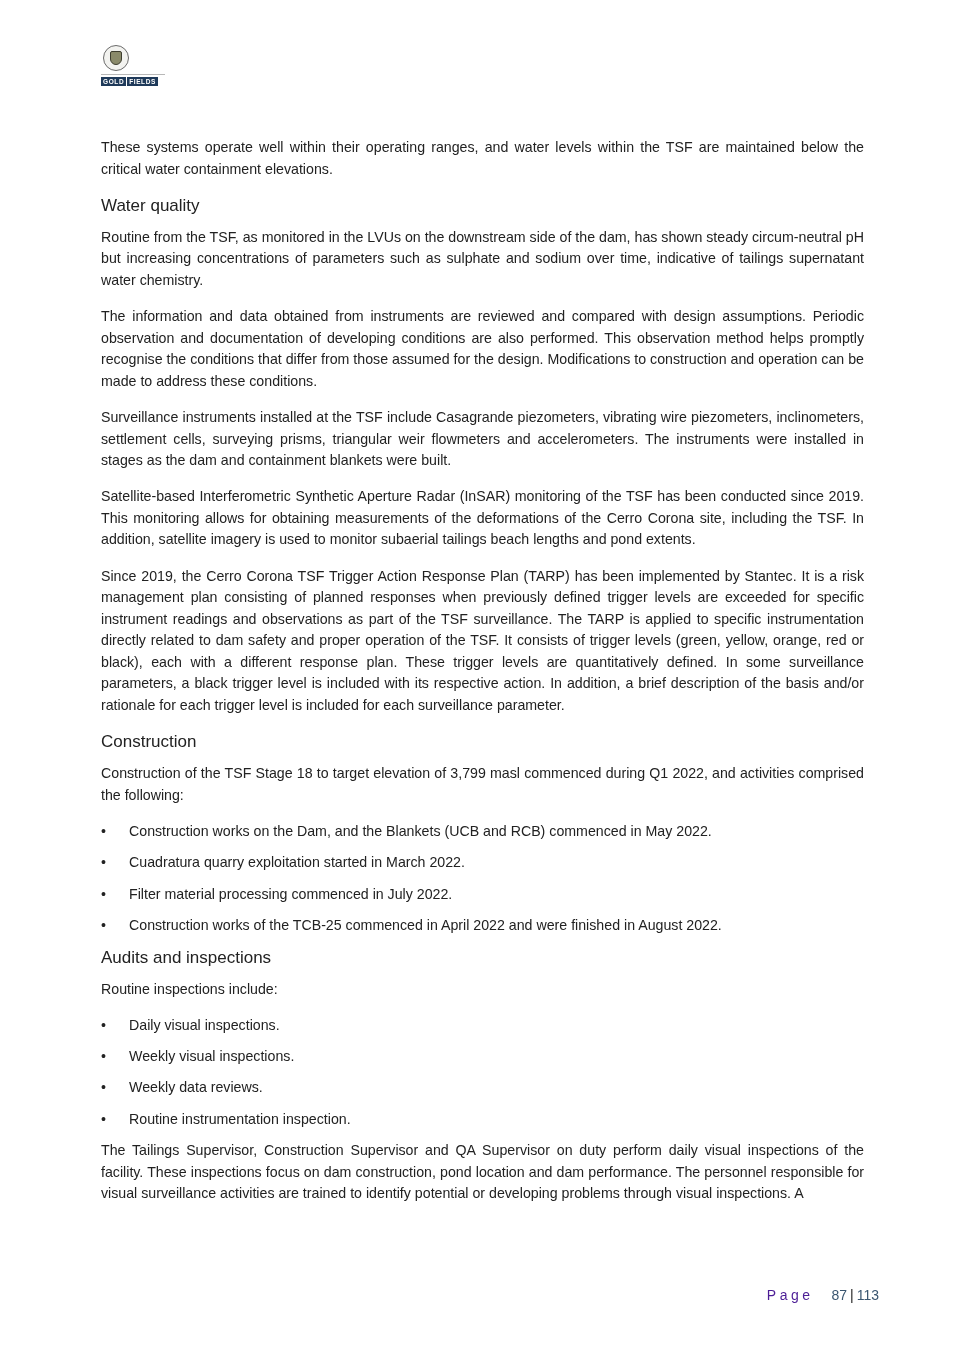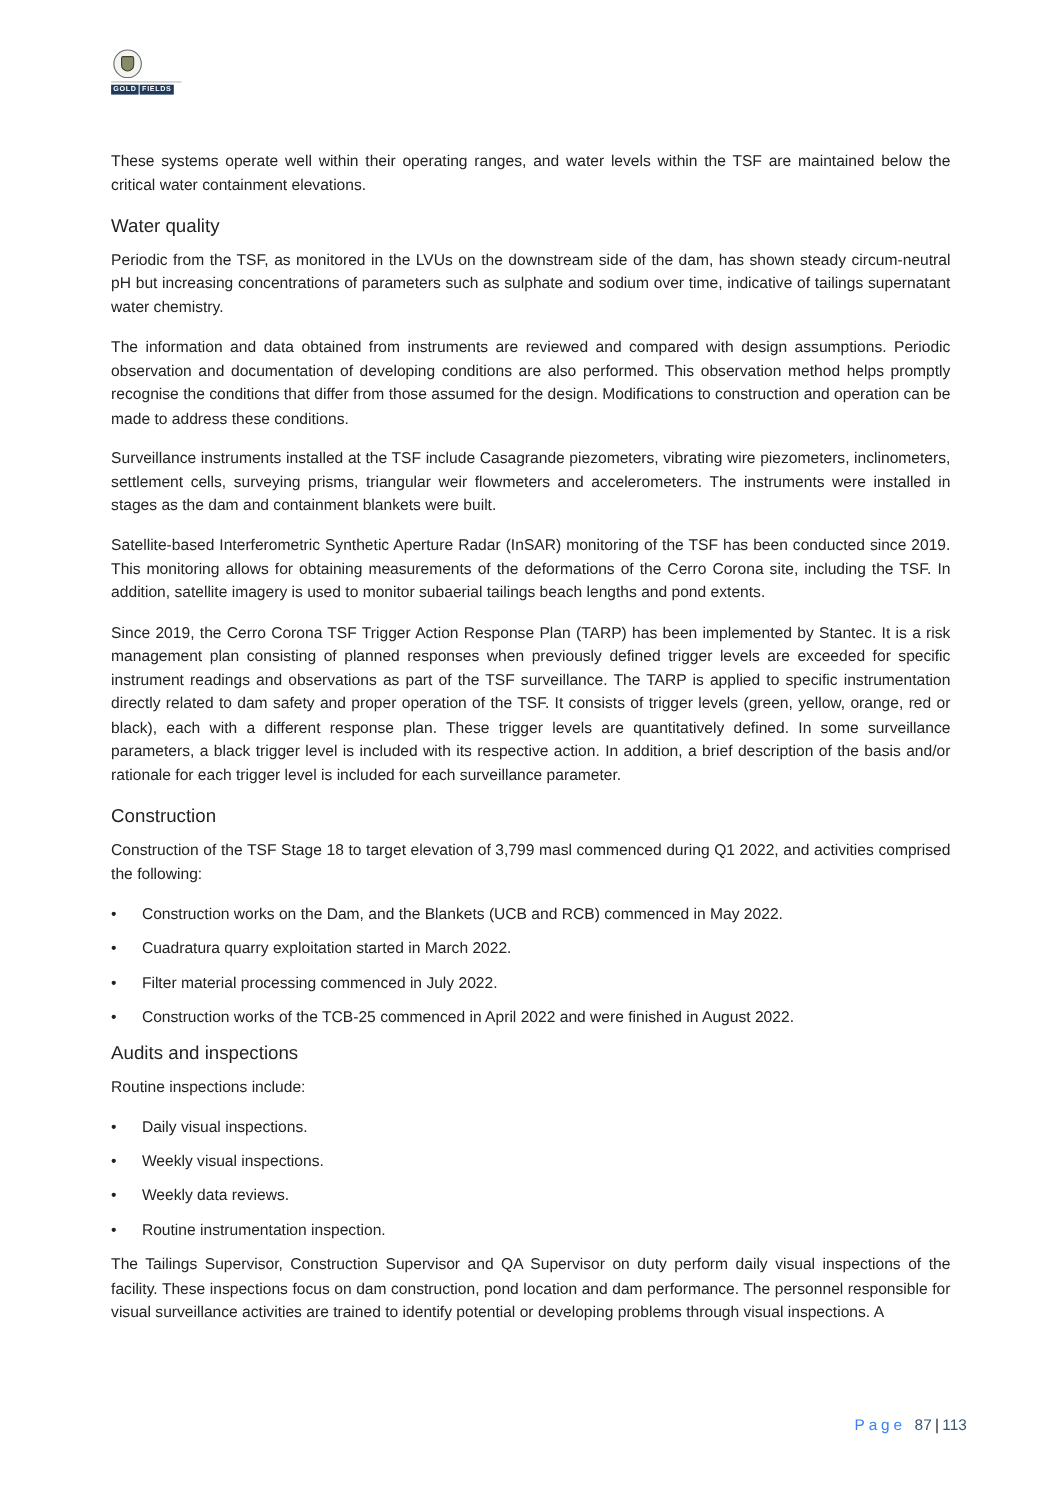--- a/index.html
+++ b/index.html
@@ -110,23 +110,23 @@
     .content ul.list-b { margin-bottom: 2px; }
     .footer {
       position: absolute;
       right: 86px;
       top: 1285px;
       font-size: 14px;
       line-height: 20px;
       color: #222;
     }
     .footer .page-word {
-      color: #3b82f6;
+      color: #4c1d95;
       letter-spacing: 3.5px;
-      margin-right: 4px;
+      margin-right: 14px;
     }
     .footer .sep {
       margin: 0 3px;
     }
     .footer .num {
       color: #3a5670;
       margin-top: 21px;
     }
   </style>
 </head>
@@ -140,21 +140,21 @@
   <div class="logo-wordmark">
     <span>Gold</span>
     <span>Fields</span>
   </div>
 </div>
 
 <div class="content">
   <p>These systems operate well within their operating ranges, and water levels within the TSF are maintained below the critical water containment elevations.</p>
 
   <h3>Water quality</h3>
-  <p>Periodic from the TSF, as monitored in the LVUs on the downstream side of the dam, has shown steady circum-neutral pH but increasing concentrations of parameters such as sulphate and sodium over time, indicative of tailings supernatant water chemistry.</p>
+  <p>Routine from the TSF, as monitored in the LVUs on the downstream side of the dam, has shown steady circum-neutral pH but increasing concentrations of parameters such as sulphate and sodium over time, indicative of tailings supernatant water chemistry.</p>
 
   <p>The information and data obtained from instruments are reviewed and compared with design assumptions. Periodic observation and documentation of developing conditions are also performed. This observation method helps promptly recognise the conditions that differ from those assumed for the design. Modifications to construction and operation can be made to address these conditions.</p>
   <p>Surveillance instruments installed at the TSF include Casagrande piezometers, vibrating wire piezometers, inclinometers, settlement cells, surveying prisms, triangular weir flowmeters and accelerometers. The instruments were installed in stages as the dam and containment blankets were built.</p>
   <p>Satellite-based Interferometric Synthetic Aperture Radar (InSAR) monitoring of the TSF has been conducted since 2019. This monitoring allows for obtaining measurements of the deformations of the Cerro Corona site, including the TSF. In addition, satellite imagery is used to monitor subaerial tailings beach lengths and pond extents.</p>
   <p>Since 2019, the Cerro Corona TSF Trigger Action Response Plan (TARP) has been implemented by Stantec. It is a risk management plan consisting of planned responses when previously defined trigger levels are exceeded for specific instrument readings and observations as part of the TSF surveillance. The TARP is applied to specific instrumentation directly related to dam safety and proper operation of the TSF. It consists of trigger levels (green, yellow, orange, red or black), each with a different response plan. These trigger levels are quantitatively defined. In some surveillance parameters, a black trigger level is included with its respective action. In addition, a brief description of the basis and/or rationale for each trigger level is included for each surveillance parameter.</p>
 
   <h3>Construction</h3>
   <p>Construction of the TSF Stage 18 to target elevation of 3,799 masl commenced during Q1 2022, and activities comprised the following:</p>
   <ul class="list-a">
     <li>

